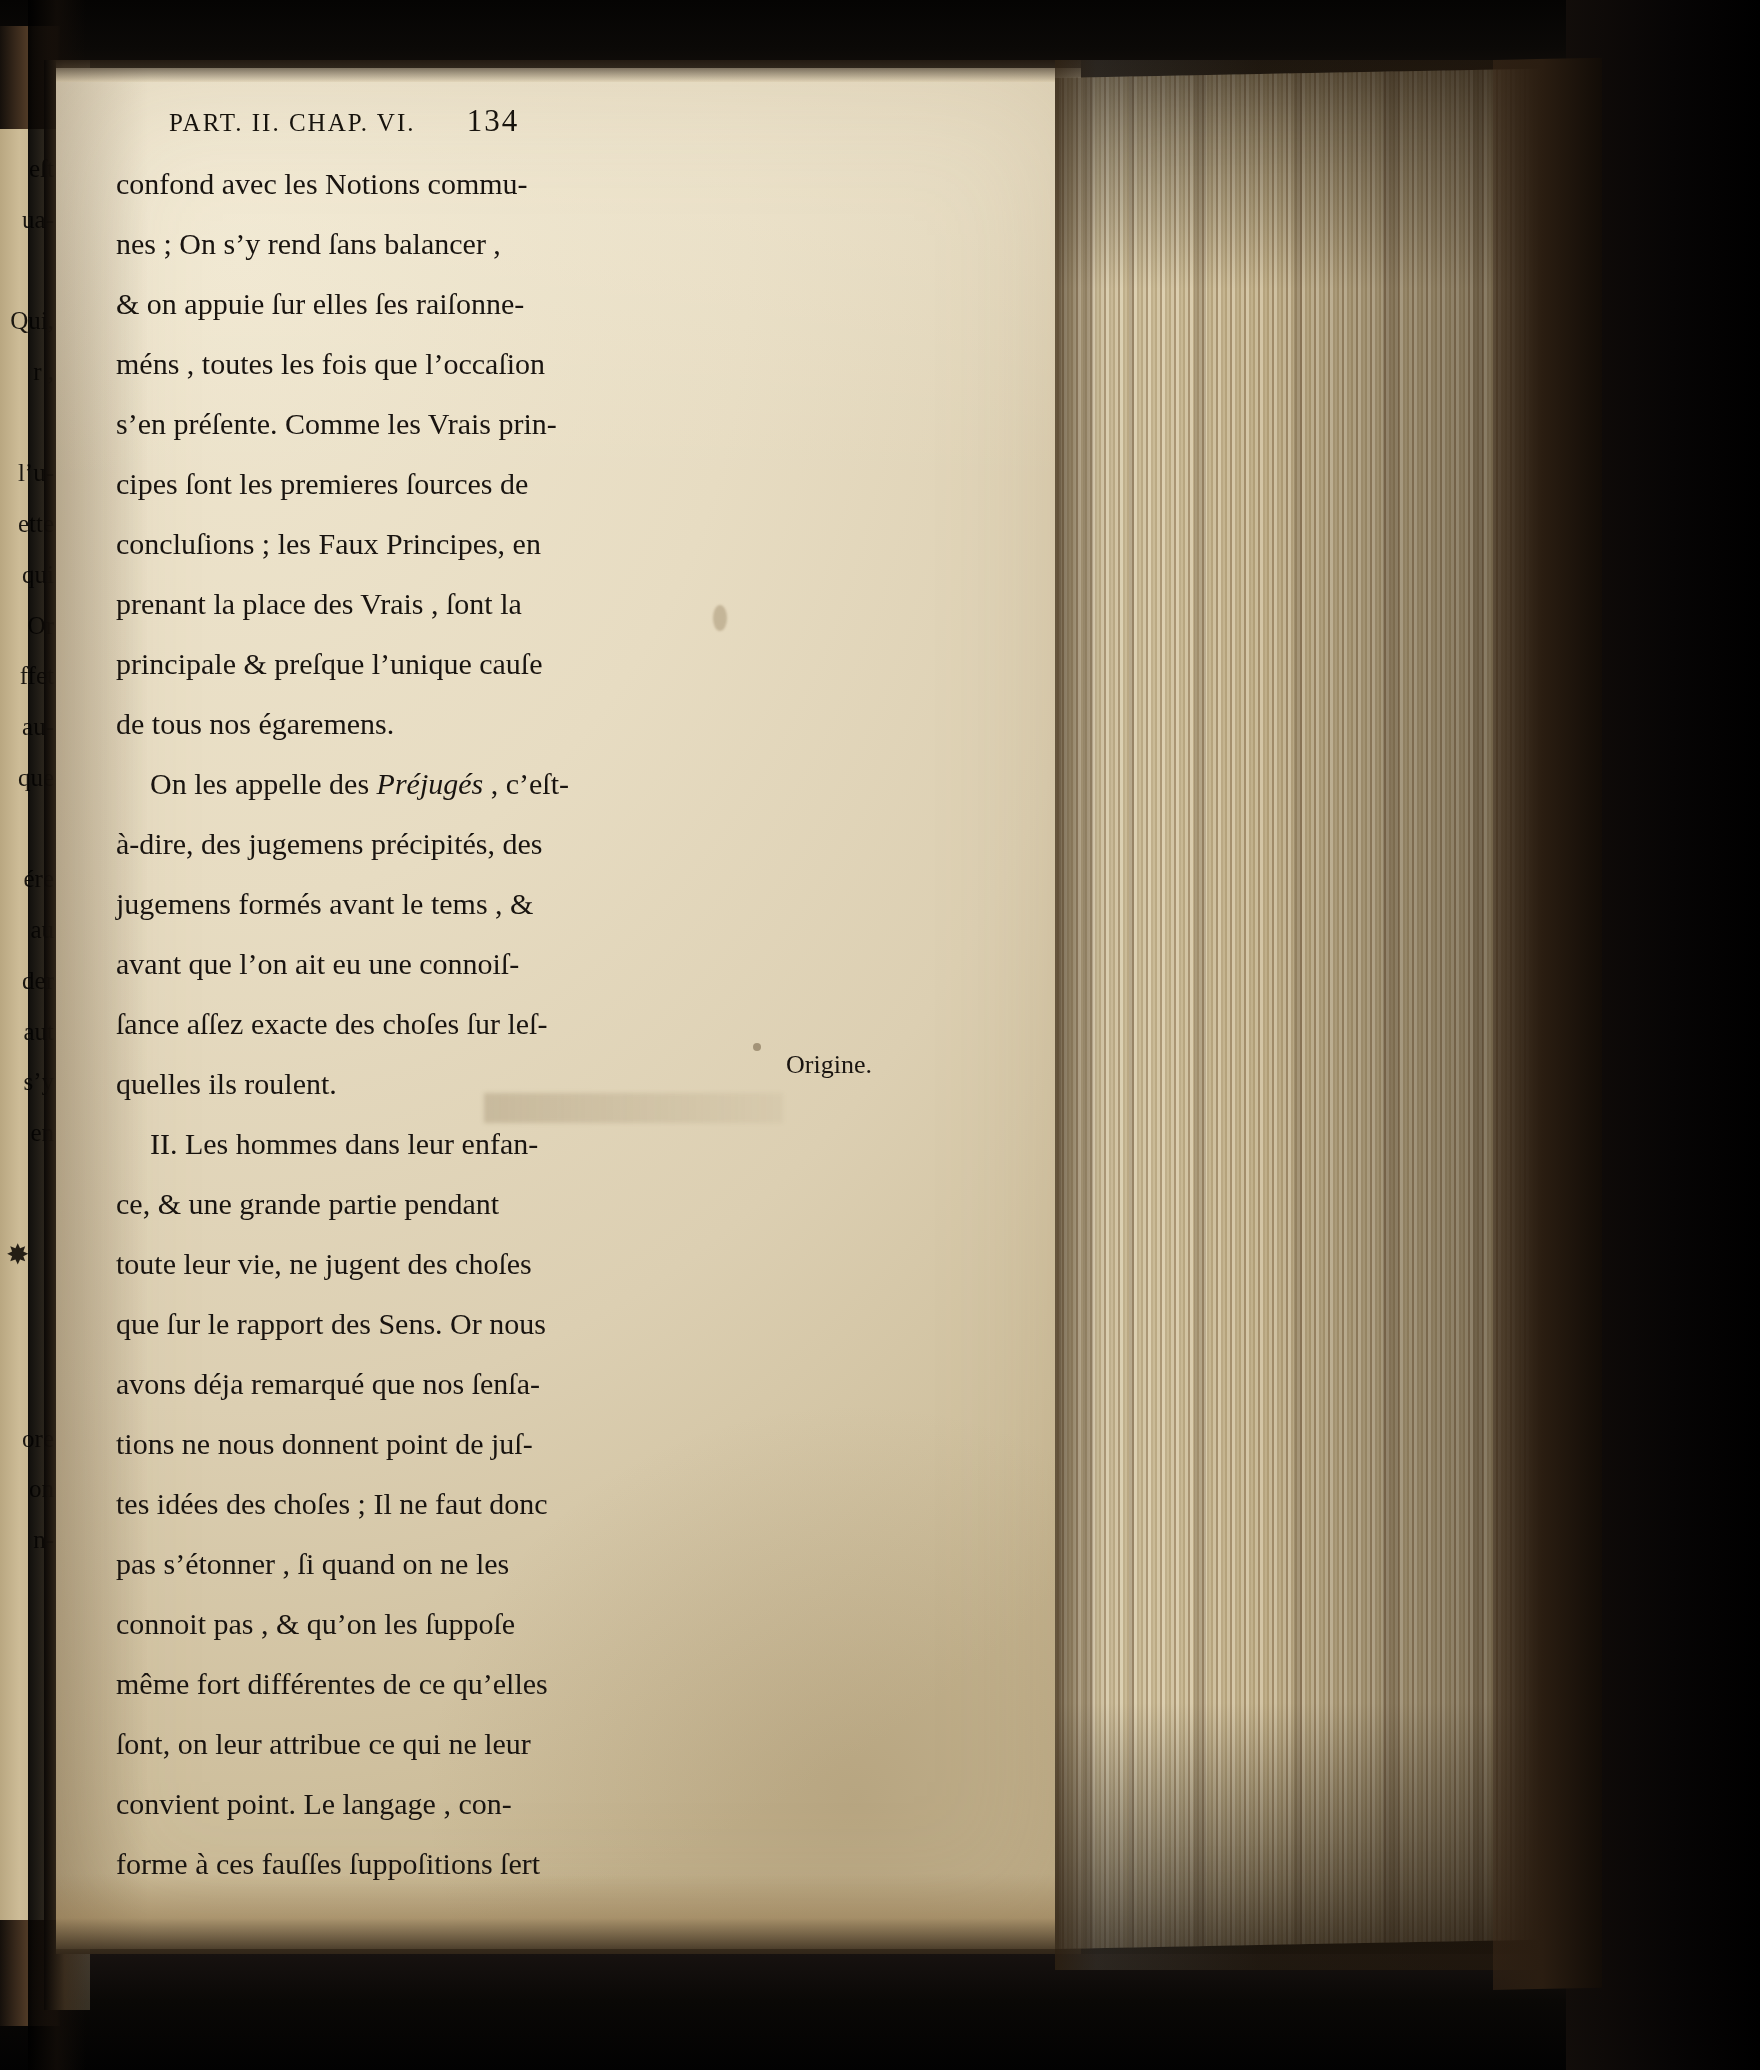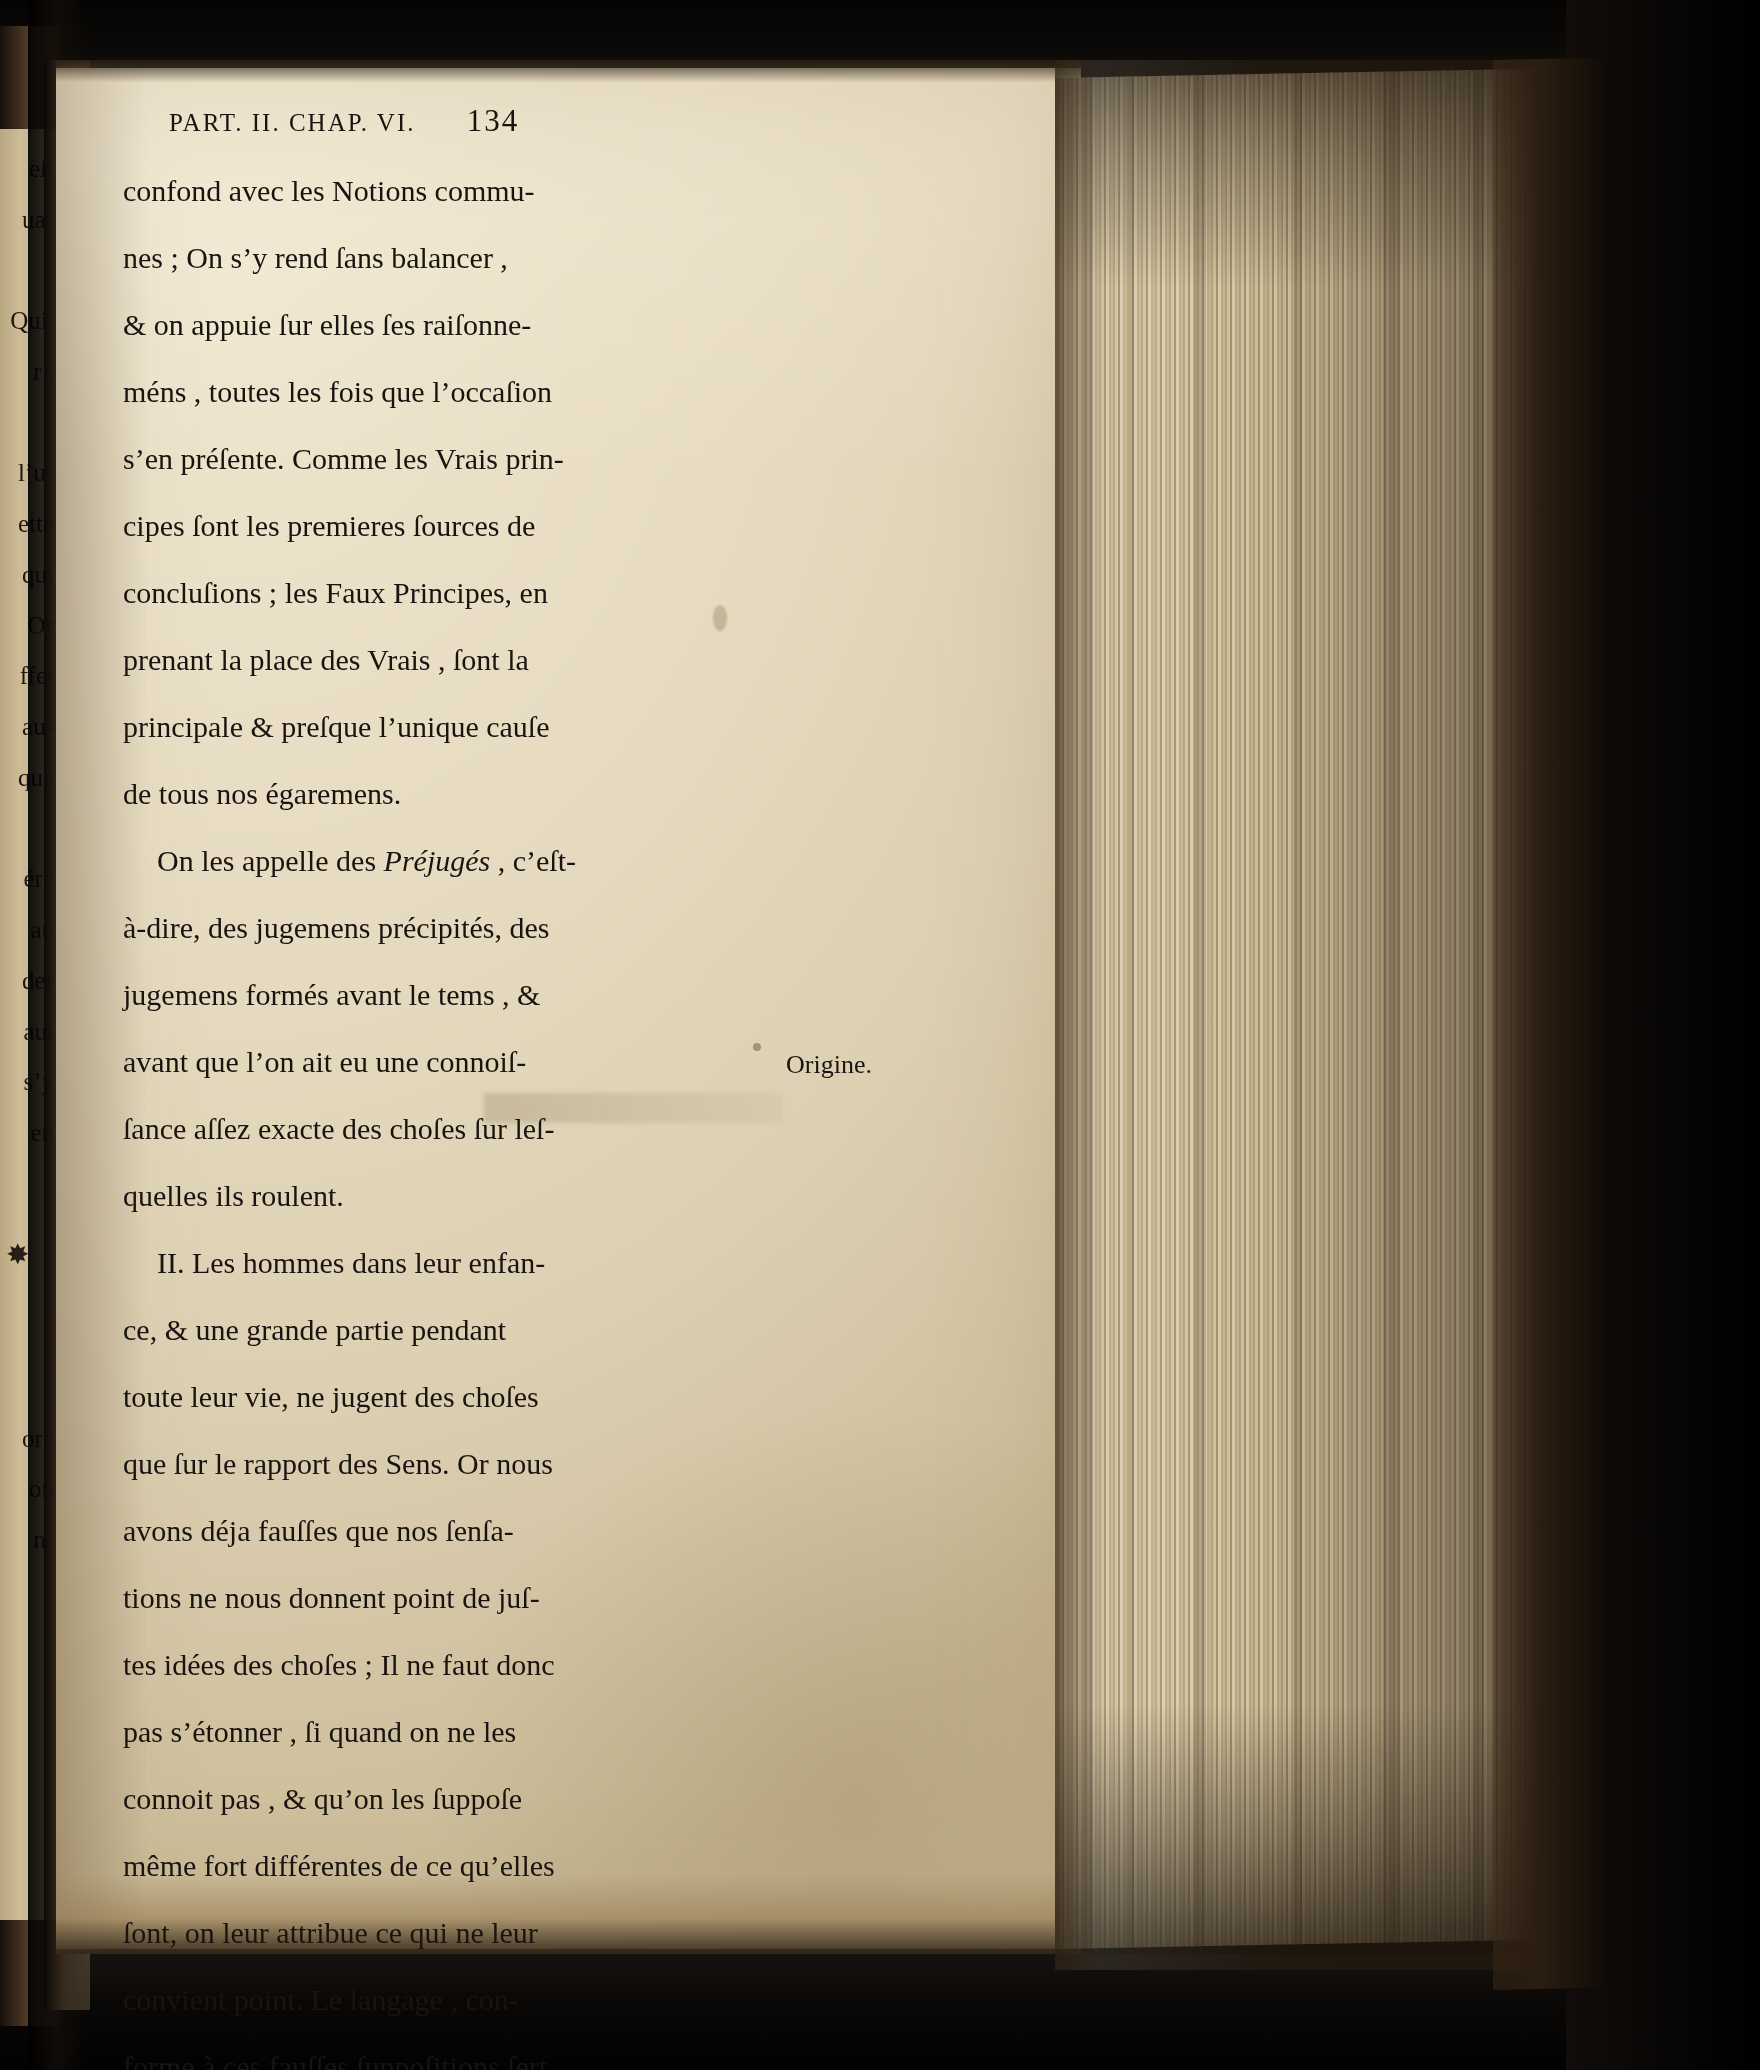--- a/index.html
+++ b/index.html
@@ -173,21 +173,21 @@
 
   .col {
     position: absolute;
     left: 107px; top: 149px;
     width: 637px;
     color: #191410;
     font-size: 30px;
     line-height: 51px;
   }
   .para { margin: 0 0 6px 0; }
-  .para p { margin: 16px; white-space: nowrap; }
+  .para p { margin: 9px; white-space: nowrap; }
   .para p.indent { text-indent: 34px; }
   .para i { font-style: italic; }
 
   .sidenote {
     position: absolute;
     left: 786px; top: 1050px;
     color: #191410;
     font-size: 26px;
     white-space: nowrap;
   }
@@ -281,21 +281,21 @@
       <p>avant que l’on ait eu une connoiſ-</p>
       <p>ſance aſſez exacte des choſes ſur leſ-</p>
       <p>quelles ils roulent.</p>
     </div>
 
     <div class="para">
       <p class="indent">II. Les hommes dans leur enfan-</p>
       <p>ce, &amp; une grande partie pendant</p>
       <p>toute leur vie, ne jugent des choſes</p>
       <p>que ſur le rapport des Sens. Or nous</p>
-      <p>avons déja fauſſes que nos ſenſa-</p>
+      <p>avons déja remarqué que nos ſenſa-</p>
       <p>tions ne nous donnent point de juſ-</p>
       <p>tes idées des choſes ; Il ne faut donc</p>
       <p>pas s’étonner , ſi quand on ne les</p>
       <p>connoit pas , &amp; qu’on les ſuppoſe</p>
       <p>même fort différentes de ce qu’elles</p>
       <p>ſont, on leur attribue ce qui ne leur</p>
       <p>convient point. Le langage , con-</p>
       <p>forme à ces fauſſes ſuppoſitions ſert</p>
     </div>
 

